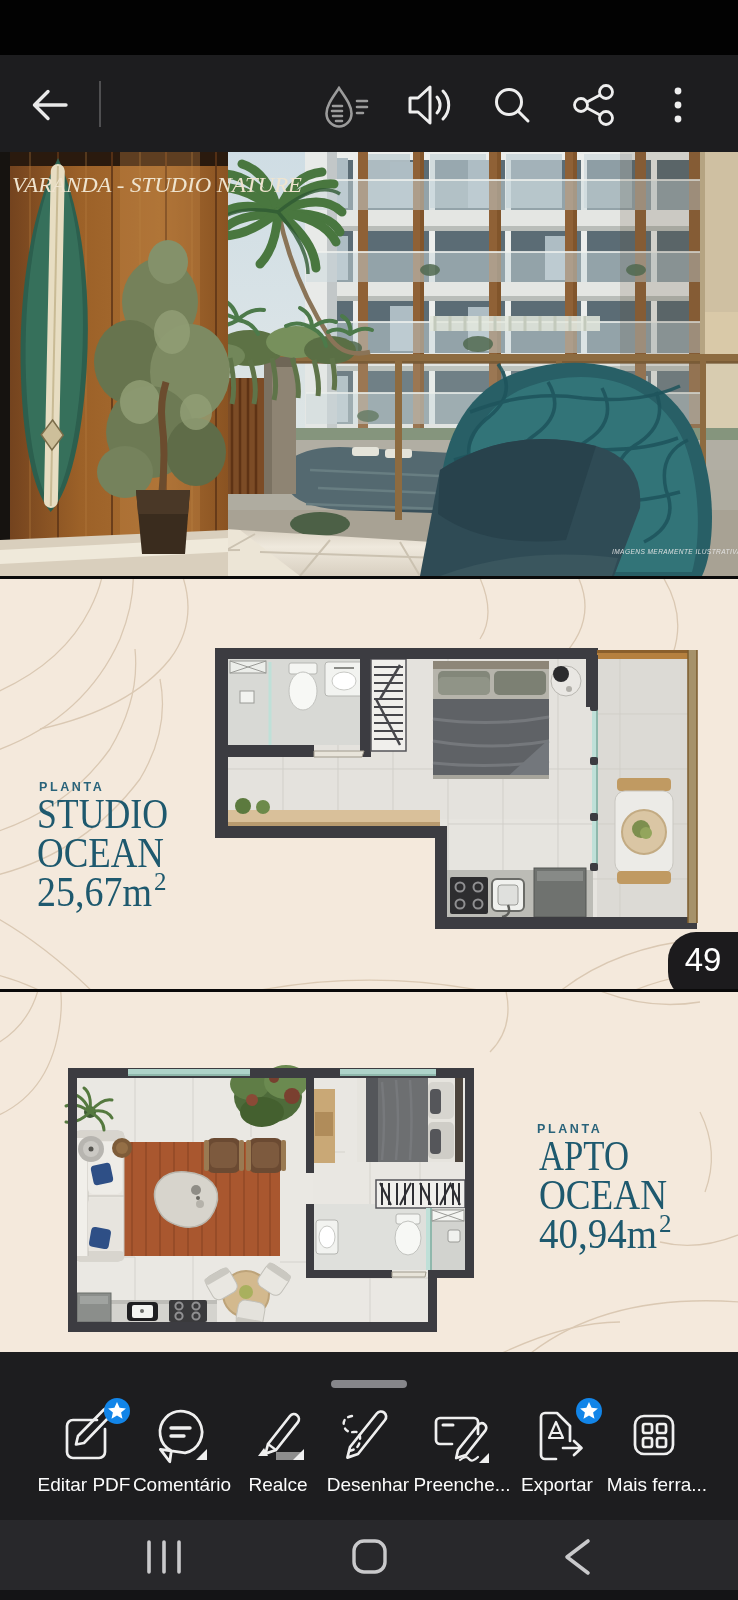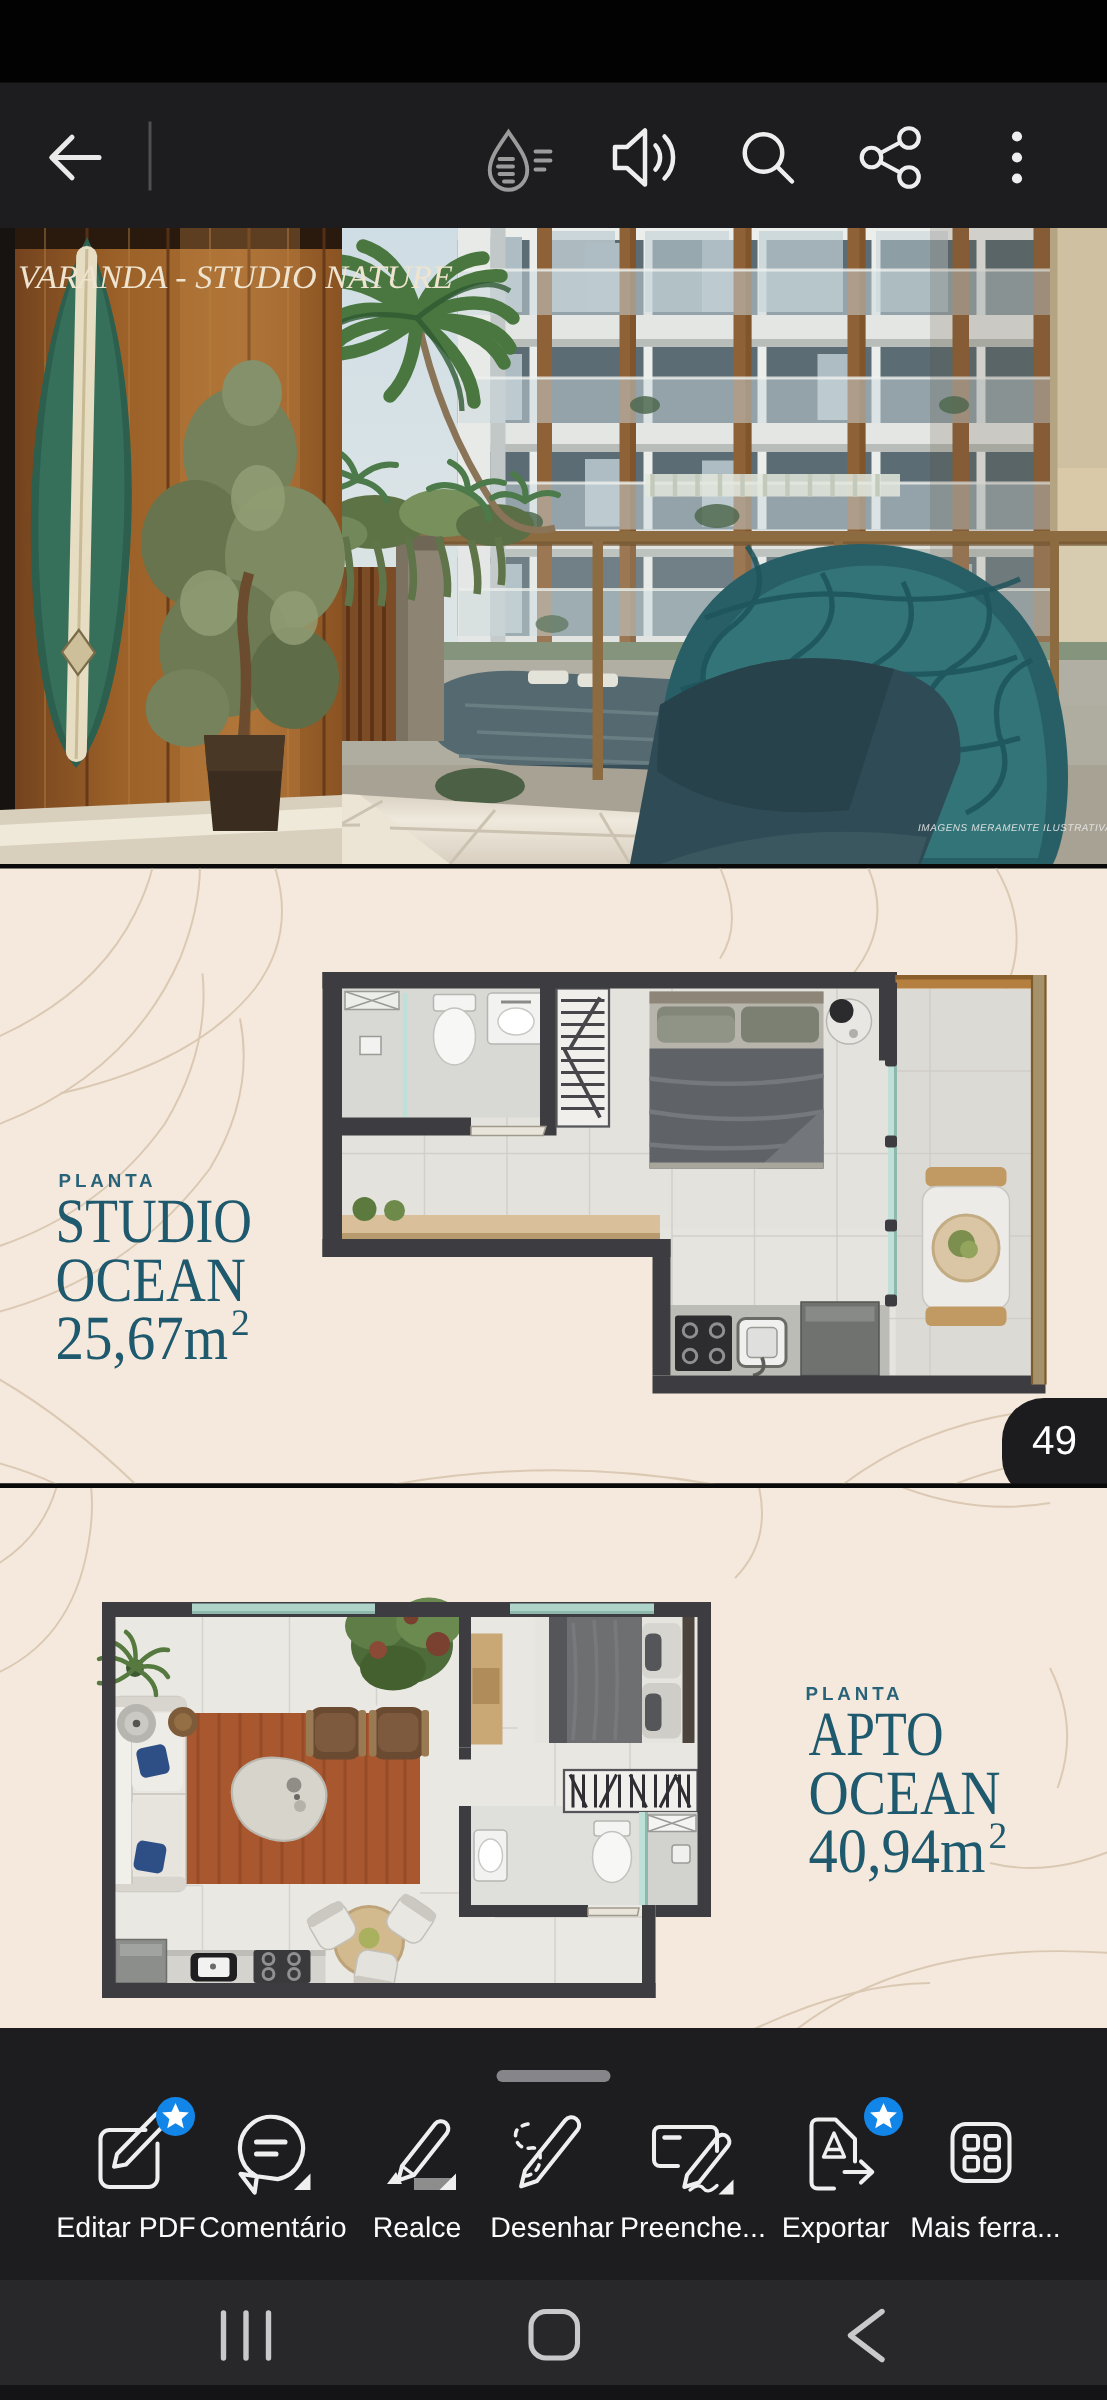--- a/index.html
+++ b/index.html
@@ -470,21 +470,21 @@
 
     <rect x="435" y="338" width="262" height="12" fill="#3c3c41"></rect>
 
     <rect x="586" y="76" width="12" height="52" fill="#3c3c41"></rect>
 
     <rect x="688" y="71" width="9" height="273" fill="#a6926a"></rect>
     <path d="M688 71 V344 M697 71 V344" stroke="#7c5c2e" stroke-width="1.5"></path>
   </svg>
 </div>
 
-<div class="abs" style="left:668px;top:932px;width:70px;height:68px;background:#1c1b1d;border-radius:28px 0 0 28px;color:#fff;font-size:27px;line-height:56px;text-align:center;">49</div>
+<div class="abs" style="left:668px;top:932px;width:70px;height:68px;background:#1c1b1d;border-radius:28px 0 0 28px;color:#fff;font-size:33px;line-height:56px;text-align:center;">49</div>
 
 <div class="abs" style="left:0;top:989px;width:738px;height:3px;background:#0a0a0a;"></div>
 
 <div class="abs" style="left:0;top:992px;width:738px;height:360px;background:#f4e9dc;">
   <svg width="738" height="360" viewBox="0 0 738 360" id="plan2">
 
     <g stroke="#d6c3ac" stroke-width="1.3" fill="none" opacity="0.85">
       <path d="M-20 60 Q30 40 40 -10"></path>
       <path d="M-20 130 Q50 110 60 30 Q64 0 56 -20"></path>
       <path d="M500 -20 Q520 30 490 60"></path>

